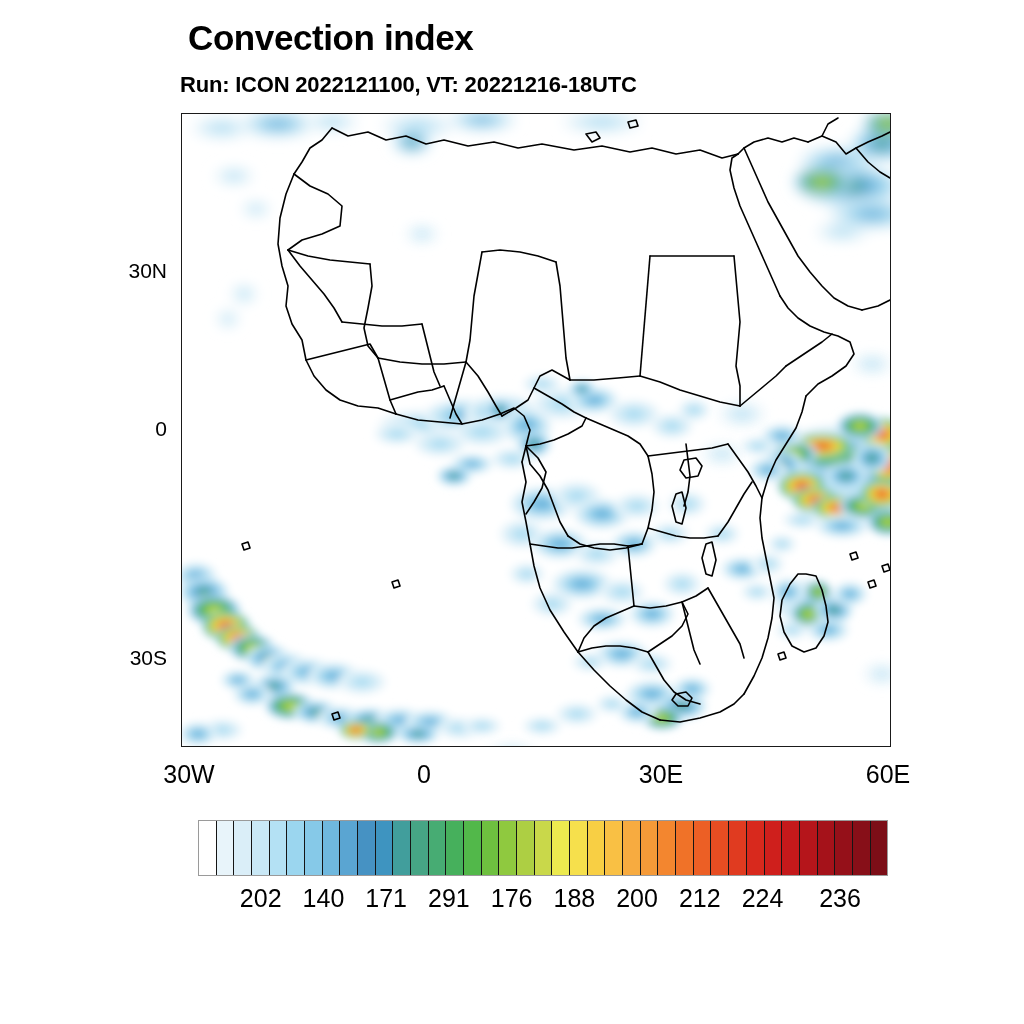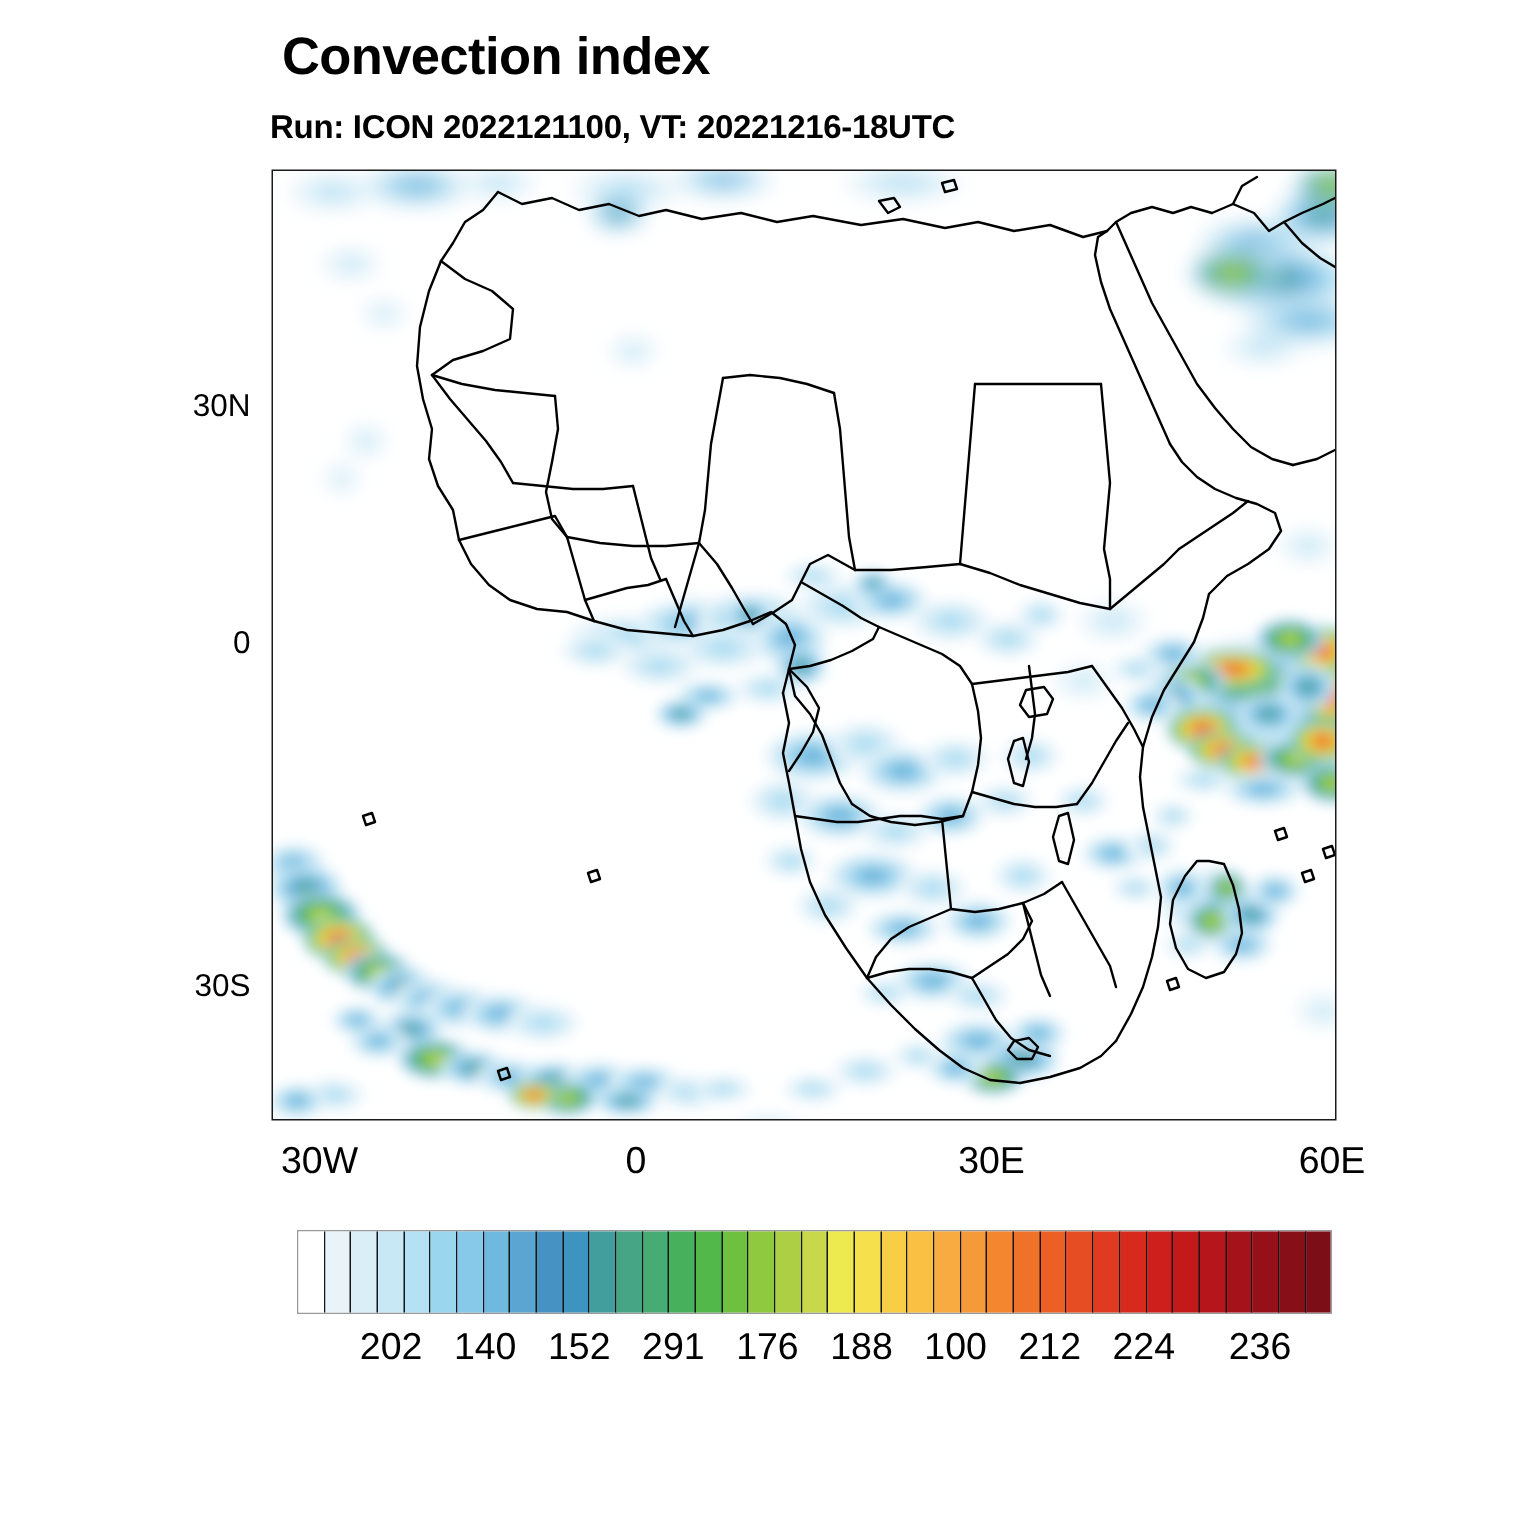--- a/index.html
+++ b/index.html
@@ -434,21 +434,21 @@
   <div class="tick tick-x-top" style="left:472px"></div>
   <div class="tick tick-x-top" style="left:551px"></div>
   <div class="tick tick-x-top" style="left:629px"></div>
   <div class="tick tick-x-top" style="left:706px"></div>
 </div>
 
 <div class="lbl-y" style="left:105px;top:271px;width:62px">30N</div>
 <div class="lbl-y" style="left:105px;top:429px;width:62px">0</div>
 <div class="lbl-y" style="left:105px;top:658px;width:62px">30S</div>
 
-<div class="lbl-x" style="left:213px">30W</div>
+<div class="lbl-x" style="left:189px">30W</div>
 <div class="lbl-x" style="left:424px">0</div>
 <div class="lbl-x" style="left:661px">30E</div>
 <div class="lbl-x" style="left:888px">60E</div>
 
 <div class="cbar-wrap">
   <div class="cbar" id="cbar">
       <div class="cbar-cell" style="background: rgb(255, 255, 255);"></div>
       <div class="cbar-cell" style="background: rgb(232, 244, 250);"></div>
       <div class="cbar-cell" style="background: rgb(218, 238, 248);"></div>
       <div class="cbar-cell" style="background: rgb(201, 232, 246);"></div>
@@ -485,21 +485,21 @@
       <div class="cbar-cell" style="background: rgb(181, 21, 27);"></div>
       <div class="cbar-cell" style="background: rgb(165, 18, 26);"></div>
       <div class="cbar-cell" style="background: rgb(149, 16, 25);"></div>
       <div class="cbar-cell" style="background: rgb(135, 15, 24);"></div>
       <div class="cbar-cell" style="background: rgb(124, 14, 23);"></div>
     </div>
 </div>
 <div class="cbar-labels" id="cbar-labels">
     <div class="cbar-lbl" style="left: 62.7273px;">202</div>
     <div class="cbar-lbl" style="left: 125.455px;">140</div>
-    <div class="cbar-lbl" style="left: 188.182px;">152</div>
+    <div class="cbar-lbl" style="left: 188.182px;">171</div>
     <div class="cbar-lbl" style="left: 250.909px;">291</div>
     <div class="cbar-lbl" style="left: 313.636px;">176</div>
     <div class="cbar-lbl" style="left: 376.364px; text-align: right;">188</div>
-    <div class="cbar-lbl" style="left: 439.091px;">100</div>
+    <div class="cbar-lbl" style="left: 439.091px;">200</div>
     <div class="cbar-lbl" style="left: 501.818px;">212</div>
     <div class="cbar-lbl" style="left: 564.545px;">224</div>
     <div class="cbar-lbl" style="left: 642px;">236</div>
   </div>
 
 </body></html>

